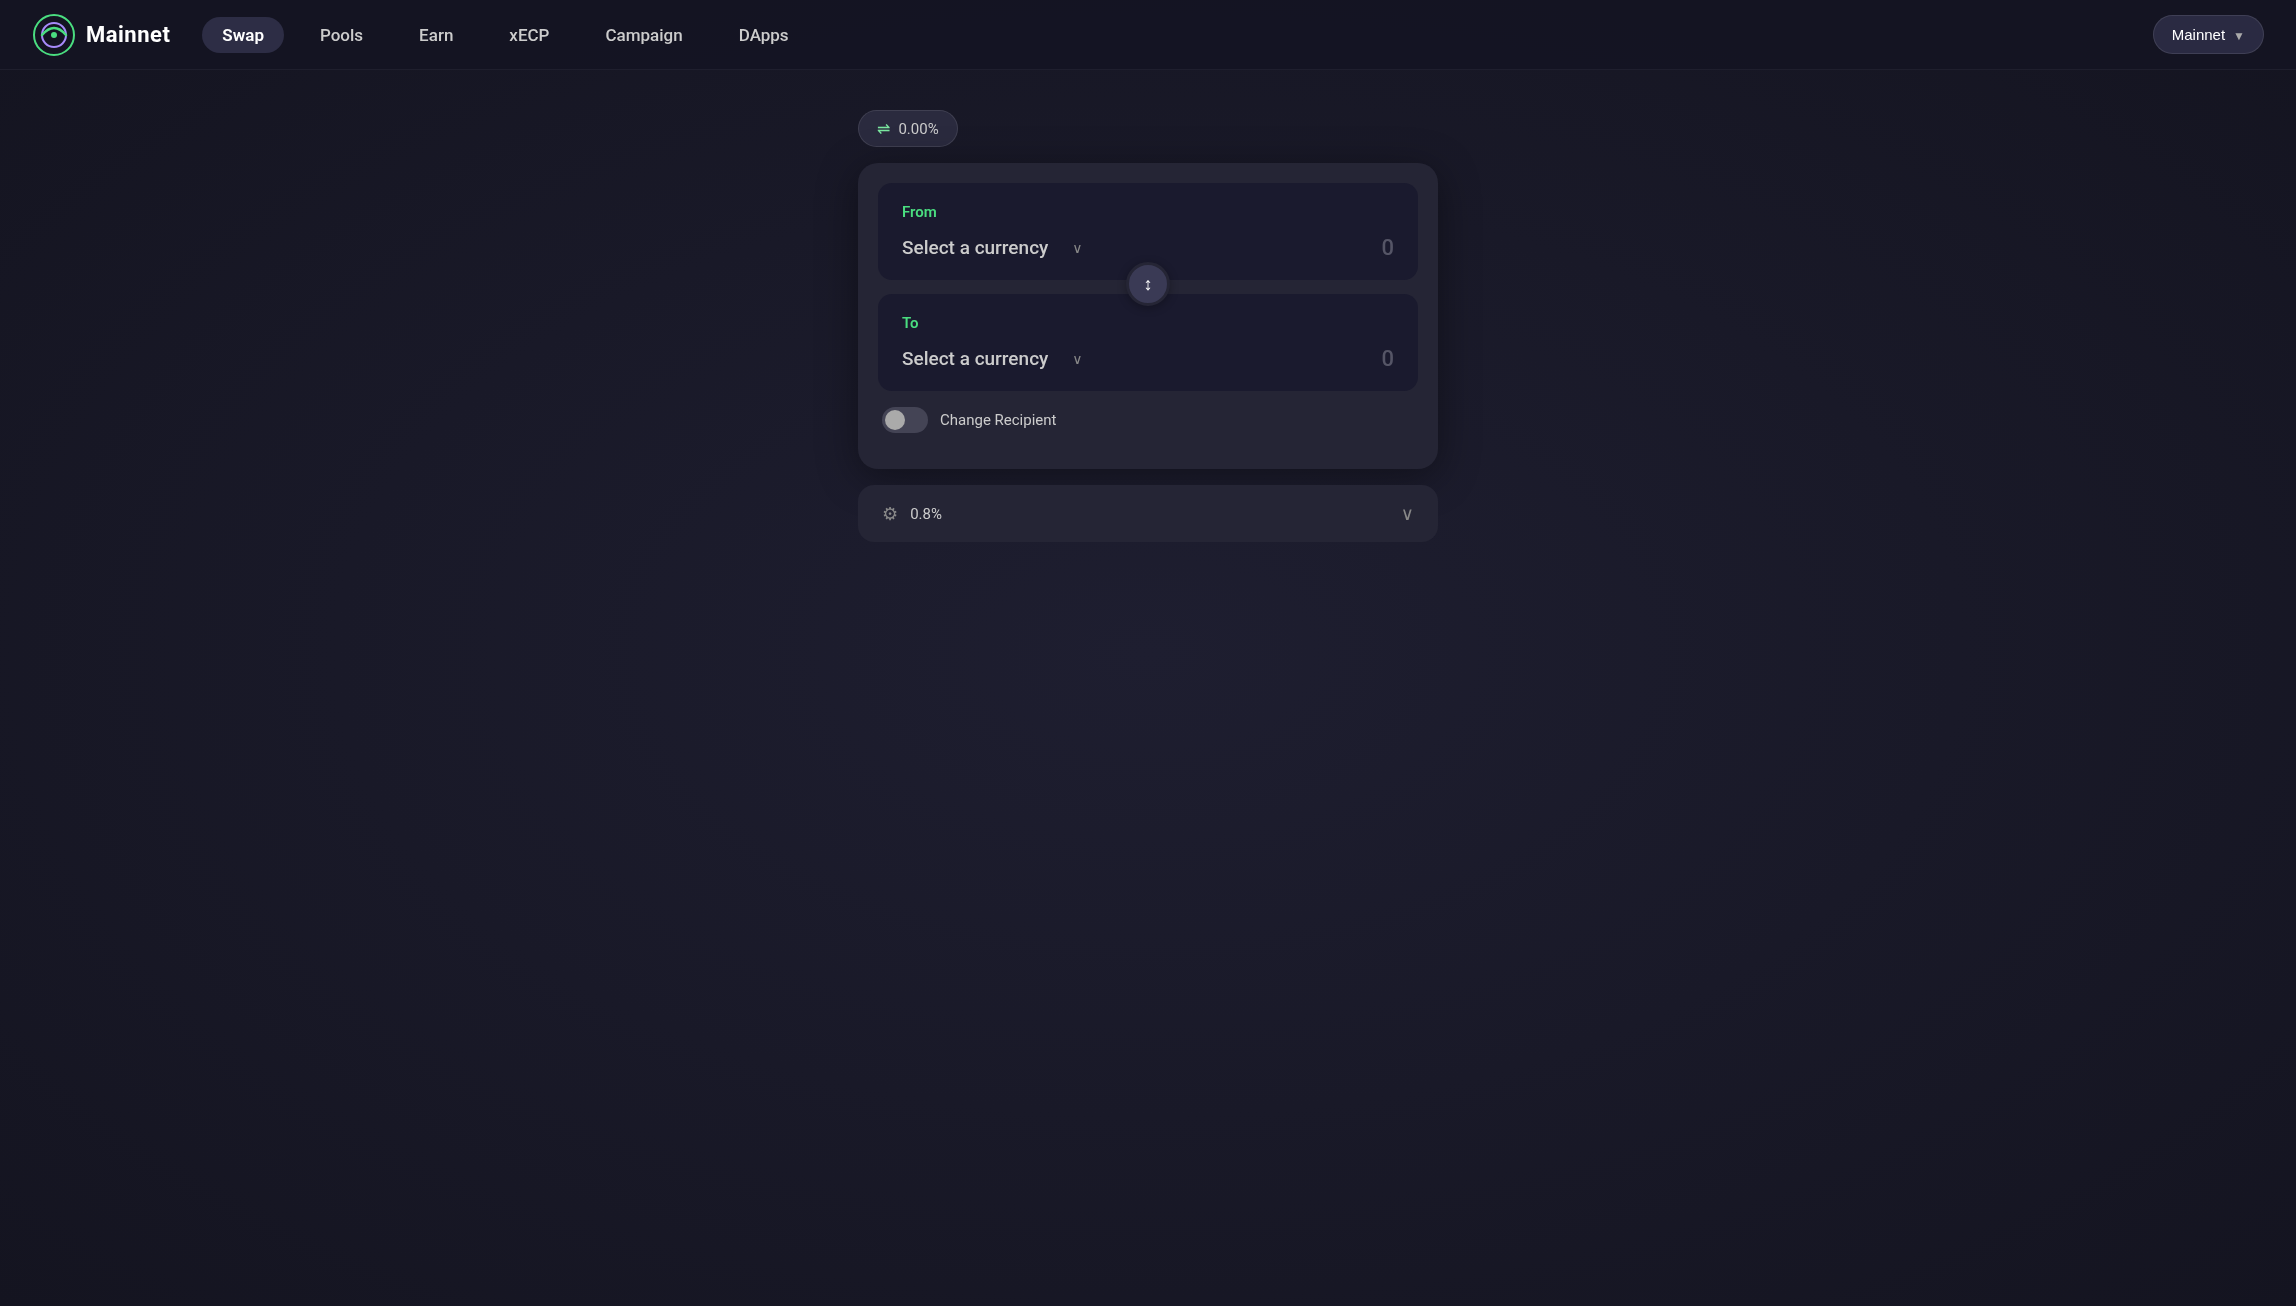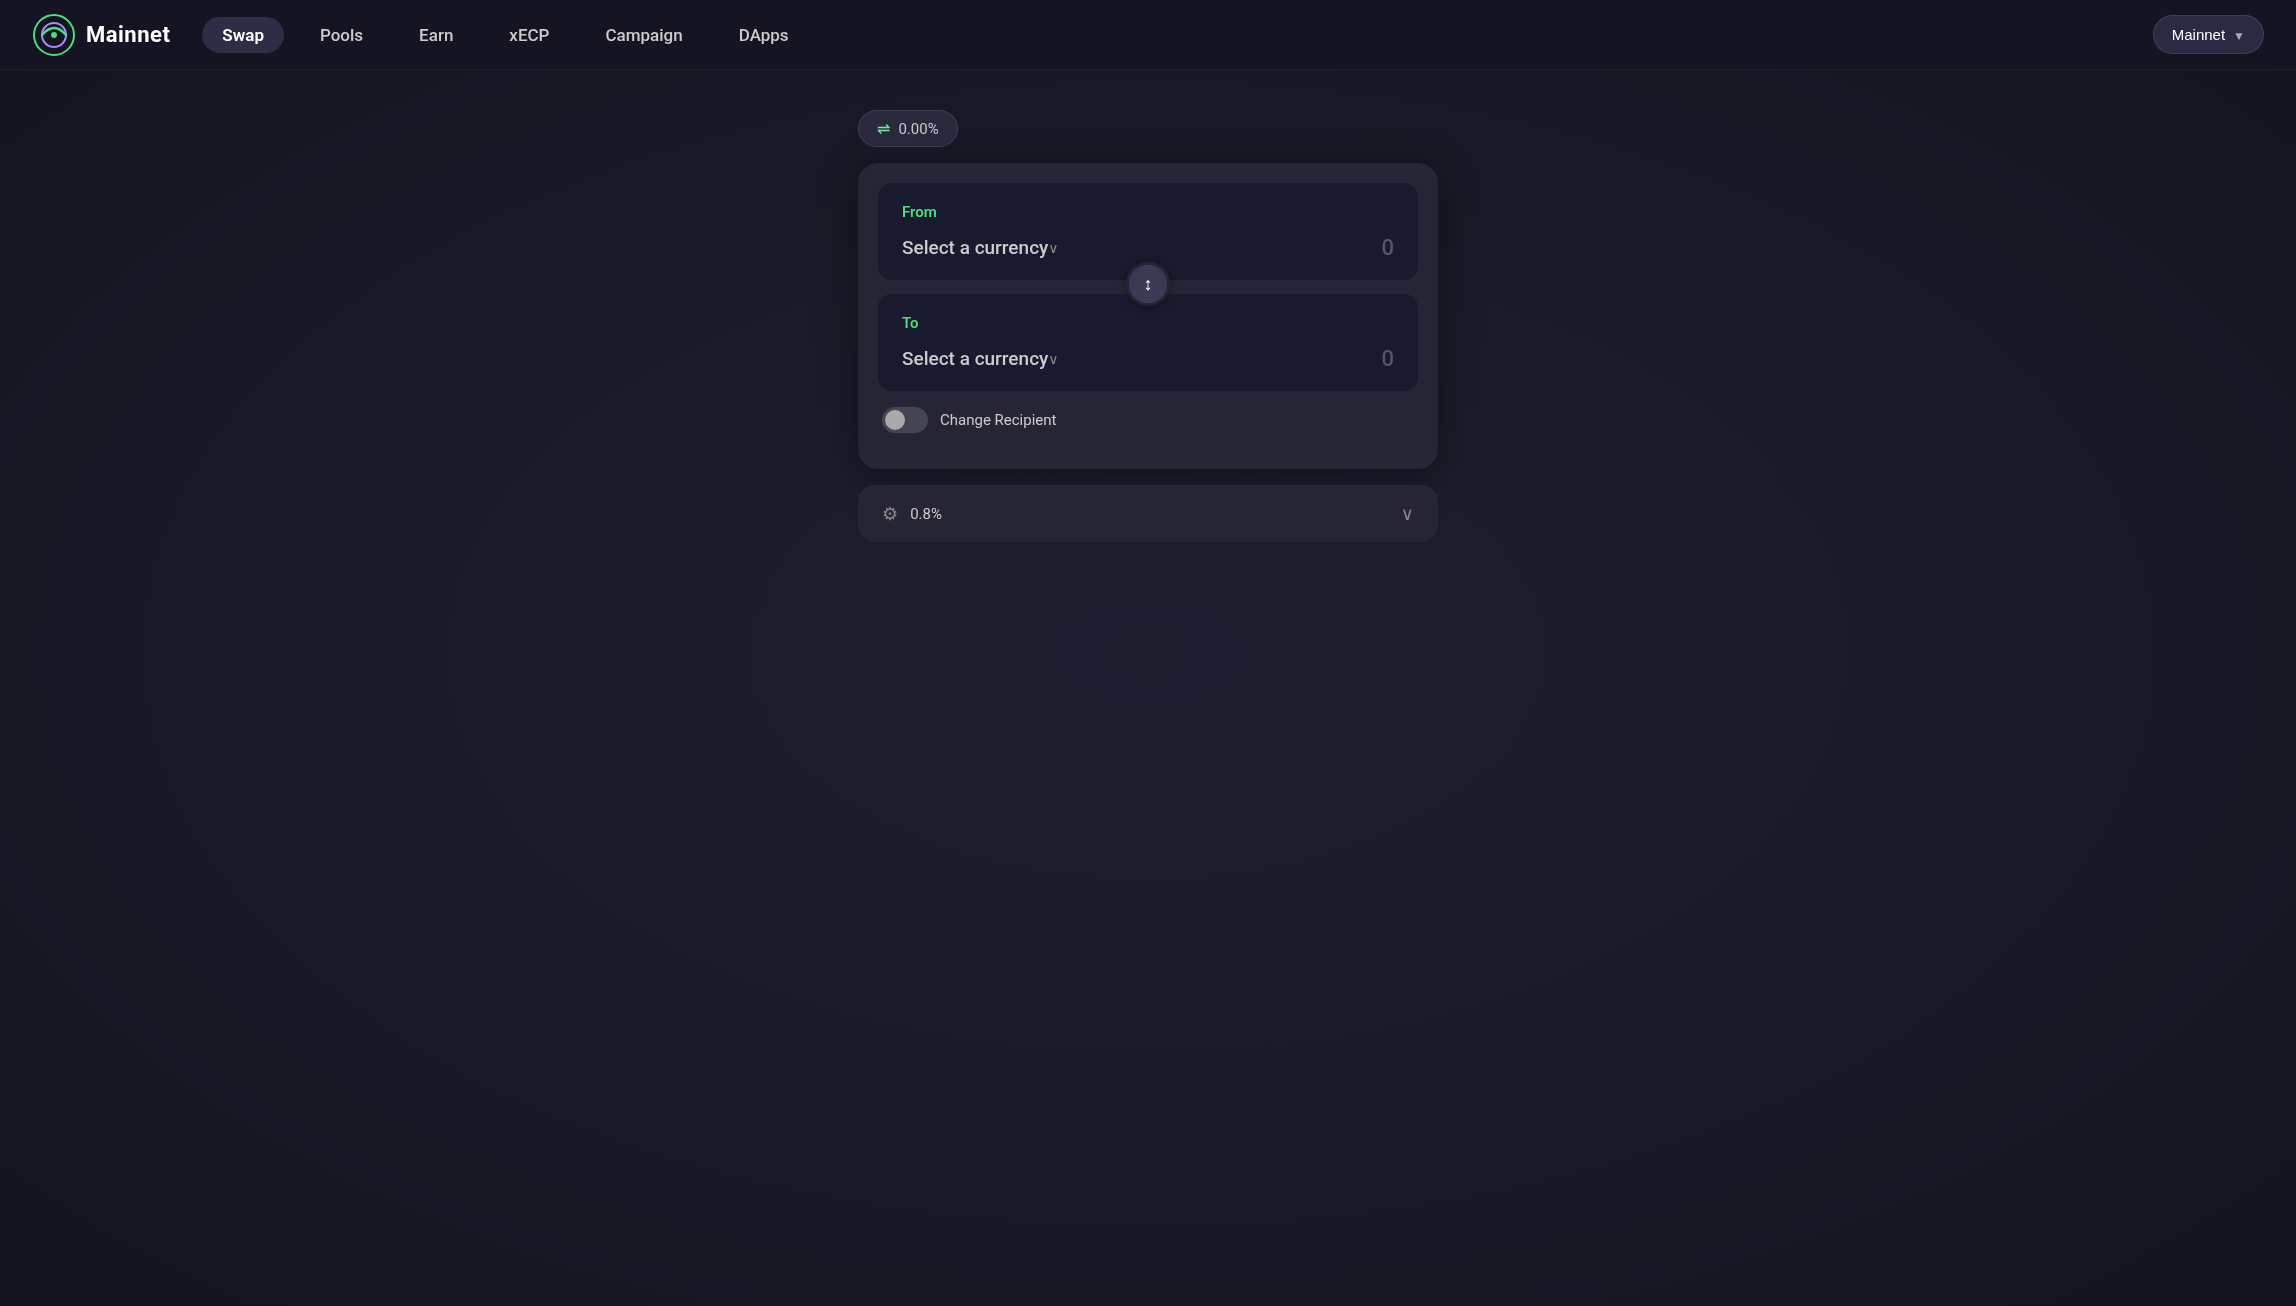--- a/index.html
+++ b/index.html
@@ -148,21 +148,21 @@
 
     .currency-row {
       display: flex;
       align-items: center;
       justify-content: space-between;
     }
 
     .currency-select {
       display: flex;
       align-items: center;
-      gap: 0;
+      gap: 24px;
       cursor: pointer;
       font-size: 19px;
       color: #cccccc;
       font-weight: 500;
     }
 
     .currency-select .chevron-down {
       font-size: 14px;
       color: #888888;
     }

